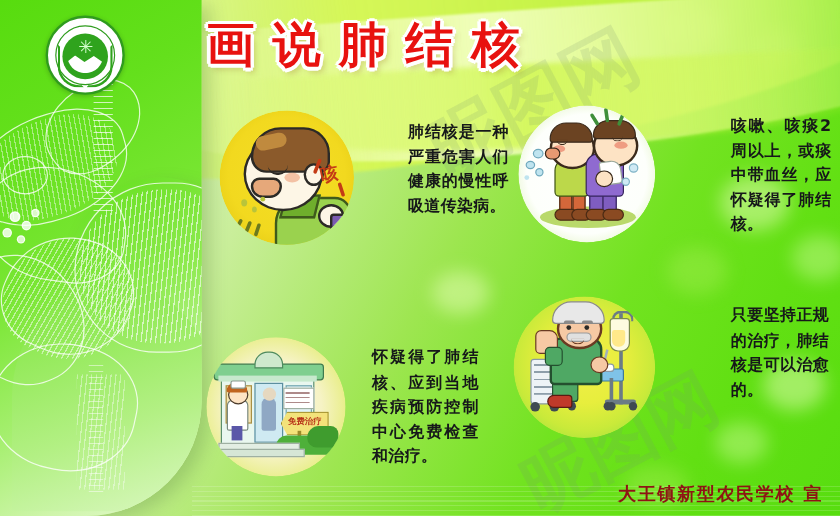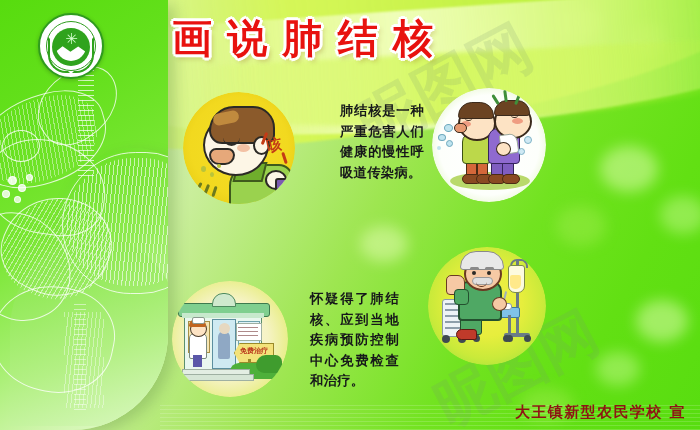--- a/index.html
+++ b/index.html
@@ -362,22 +362,28 @@
 
     <div class="fig" style="left:18px;top:28px;width:17px;height:18px;background:#f6c9a4;border:1.8px solid #6a3a22;border-radius:5px 7px 4px 4px;"></div>
     <div class="fig" style="left:26px;top:42px;width:13px;height:14px;background:#4fa864;border:1.6px solid #24502f;border-radius:4px;"></div>
 
     <div class="fig rd" style="left:64px;top:50px;width:13px;height:12px;background:#f6c9a4;border:1.6px solid #6a3a22;"></div>
   </div>
 
   <div class="txt" id="t1">
     <span class="ind">肺结核是一种严重危害人们健康的慢性呼吸道传染病。</span>
   </div>
+  <div class="txt" id="t2">
+    <span class="ind">咳嗽、咳痰2周以上，或痰中带血丝，应怀疑得了肺结核。</span>
+  </div>
   <div class="txt" id="t3">
     <span class="ind">怀疑得了肺结核、应到当地疾病预防控制中心免费检查和治疗。</span>
+  </div>
+  <div class="txt" id="t4">
+    <span class="ind">只要坚持正规的治疗，肺结核是可以治愈的。</span>
   </div>
 
   <div id="btmstripe"></div>
   <div id="footer">
     <span>大王镇新型农民学校</span><span class="suffix">宣</span>
   </div>
 
 </div>
 
 </body></html>

